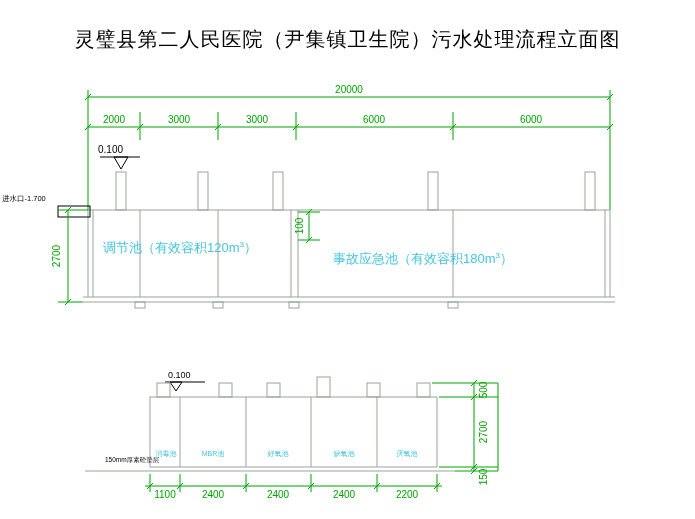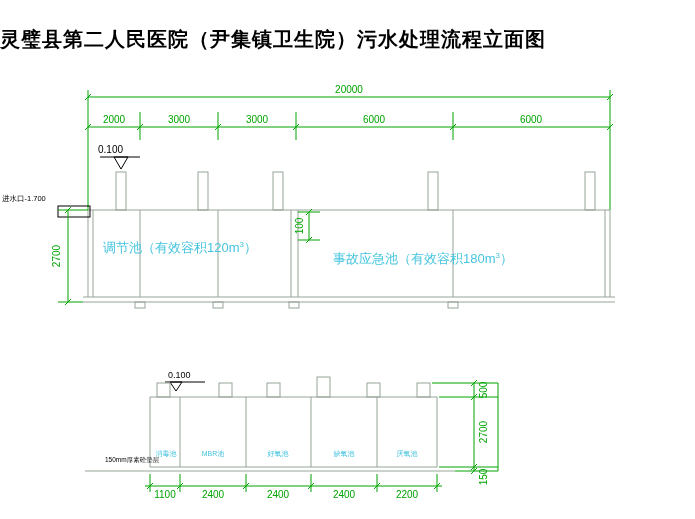--- a/index.html
+++ b/index.html
@@ -1,19 +1,19 @@
 <!DOCTYPE html>
 <html><head>
 <meta charset="utf-8">
 <style>
   html,body{margin:0;padding:0;background:#ffffff;}
   #stage{position:relative;width:695px;height:519px;background:#ffffff;overflow:hidden;
          font-family:"Liberation Sans",sans-serif;}
-  #title{position:absolute;top:26px;left:0;width:100%;
-         font-family:"Liberation Serif",serif;font-weight:bold;font-size:20px;
+  #title{position:absolute;top:26px;left:0;width:100%;text-align:center;
+         font-family:"Liberation Serif",serif;font-weight:normal;font-size:20px;
          letter-spacing:1px;color:#000;}
   svg{position:absolute;left:0;top:0;}
   .struct{fill:none;stroke:#97a497;stroke-width:1;}
   .dim{fill:none;stroke:#00a400;stroke-width:1;}
   .ink{fill:none;stroke:#000000;stroke-width:1;}
   .dimtext{fill:#00a400;font-family:"Liberation Sans",sans-serif;font-size:10px;}
   .cyantext{fill:#45c4de;font-family:"Liberation Sans",sans-serif;font-size:13px;}
   .cyansm{fill:#45c4de;font-family:"Liberation Sans",sans-serif;font-size:7px;}
   .inktext{fill:#000000;font-family:"Liberation Sans",sans-serif;}
 </style>

